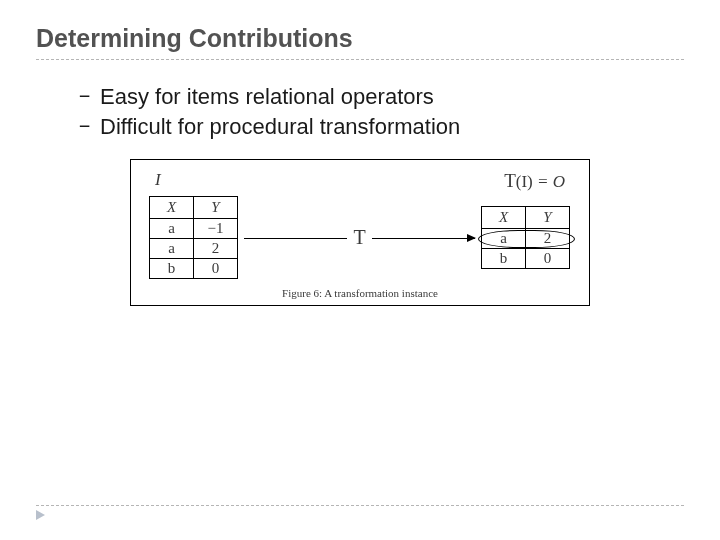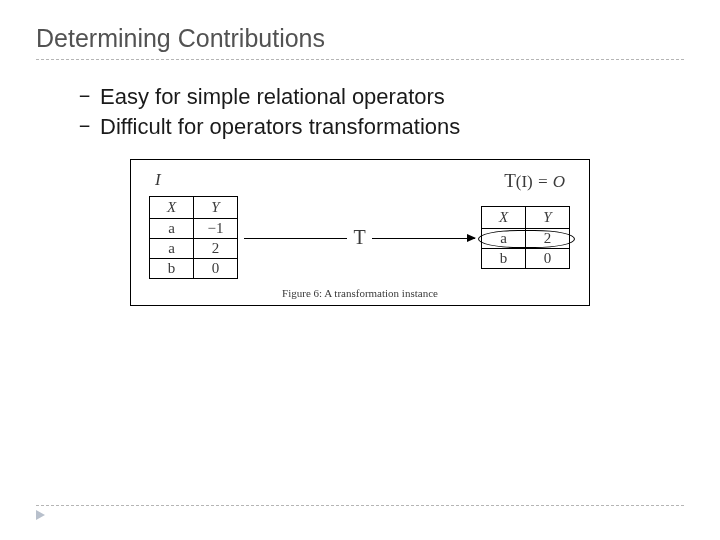--- a/index.html
+++ b/index.html
@@ -10,21 +10,21 @@
     font-family: Arial, Helvetica, sans-serif;
     color: #3a3a3a;
     position: relative;
     overflow: hidden;
   }
   .slide {
     padding: 24px 36px 0 36px;
   }
   .title {
     font-size: 25px;
-    font-weight: 400;
+    font-weight: 700;
     color: #525252;
     margin-bottom: 6px;
   }
   .title-rule {
     border: none;
     border-top: 1px dashed #b5b5b5;
     margin-bottom: 22px;
   }
   .bullets {
     font-size: 22px;
@@ -156,22 +156,22 @@
     border-bottom: 5px solid transparent;
   }
 </style>
 </head>
 <body>
 
 <div class="slide">
   <div class="title">Determining Contributions</div>
   <hr class="title-rule">
   <div class="bullets">
-    <div class="l2">Easy for simple relational operators</div>
-    <div class="l2">Difficult for operators transformations</div>
+    <div class="l2">Easy for items relational operators</div>
+    <div class="l2">Difficult for procedural transformation</div>
   </div>
 
   <div class="figure-wrap">
     <div class="figure-box">
       <div class="fig-top">
         <span class="fig-label italic">I</span>
         <span class="fig-label">
           <span class="script">T</span><span>(I)</span><span class="italic"> = O</span>
         </span>
       </div>

